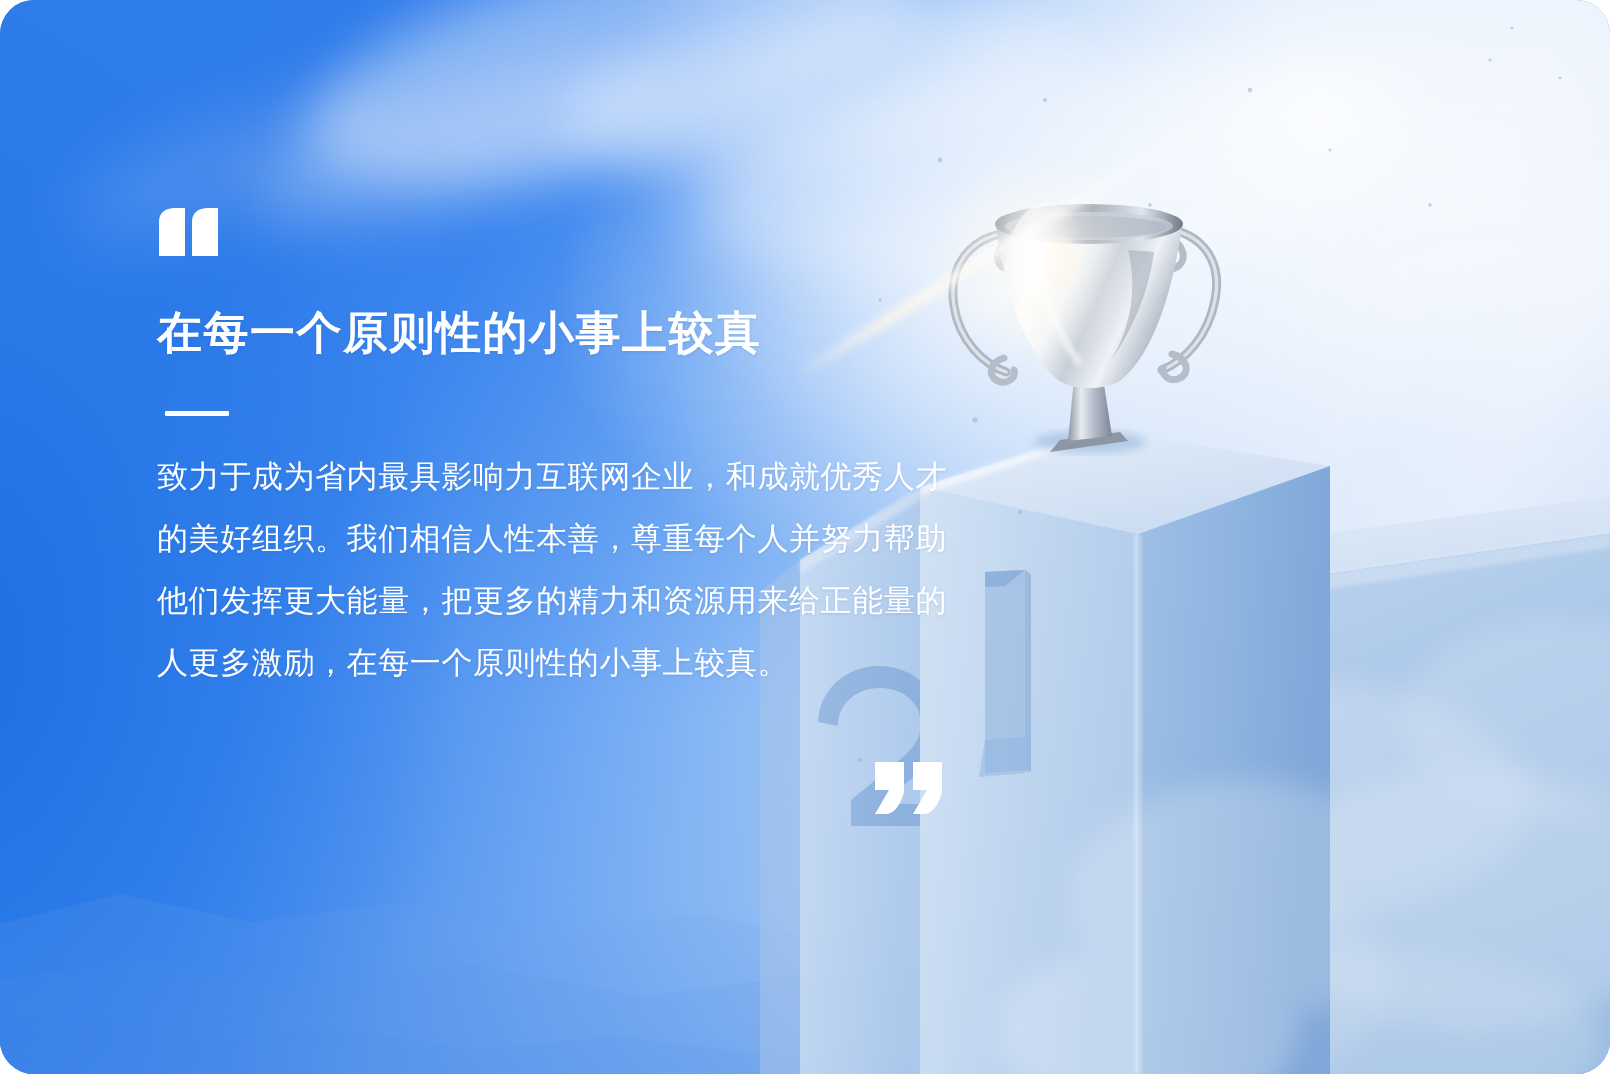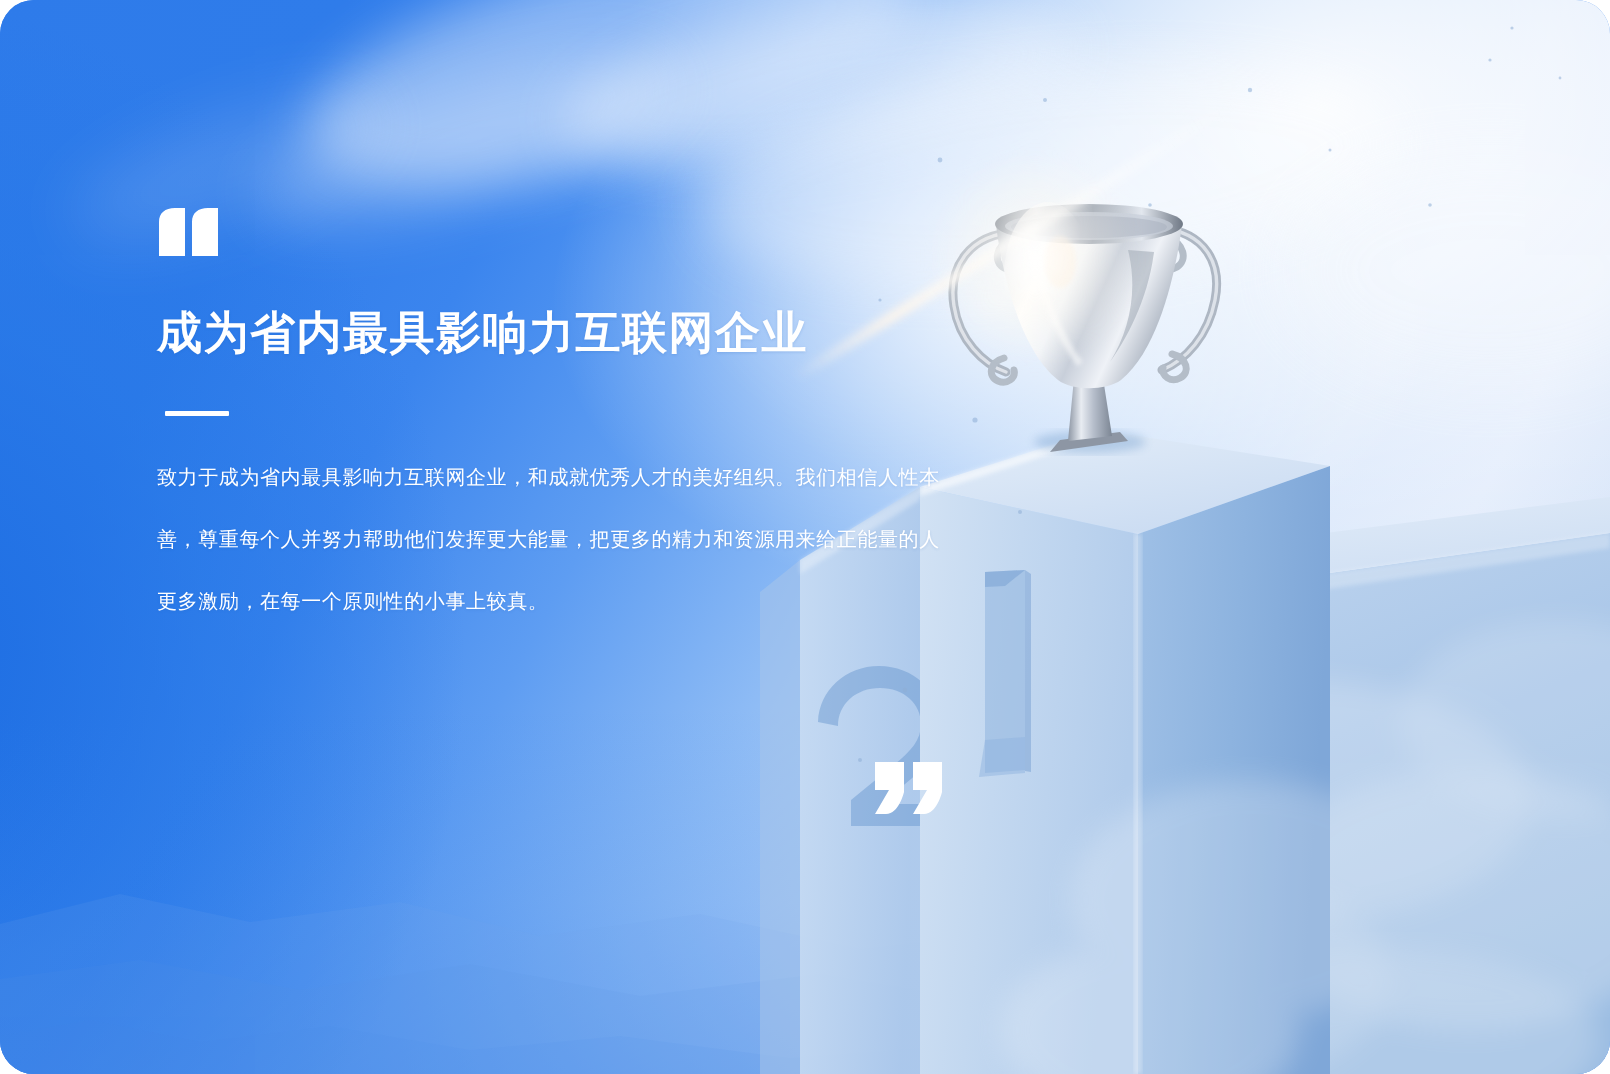--- a/index.html
+++ b/index.html
@@ -121,21 +121,21 @@
     font-size:45px;font-weight:bold;color:#ffffff;
     letter-spacing:1.5px;white-space:nowrap;
     text-shadow:0 1px 3px rgba(30,90,180,.18);
   }
   .rule{
     position:absolute;left:8px;top:411px;
     width:64px;height:5px;background:#ffffff;border-radius:1px;
   }
   .body-copy{
     position:absolute;left:0;top:446px;width:790px;
-    font-size:20px;line-height:62px;color:#ffffff;
+    font-size:31px;line-height:62px;color:#ffffff;
     letter-spacing:.6px;
     text-shadow:0 1px 3px rgba(30,90,180,.16);
   }
 </style>
 </head>
 <body>
 
 <div id="stage">
 
   <div class="layer sky-base"></div>
@@ -364,21 +364,21 @@
 
     <div class="qmark qopen">
       <svg width="62" height="48" viewBox="0 0 62 48">
         <path d="M0,48 L0,14 C0,5 6,0 16,0 L26,0 L26,48 L13,48 L0,48 Z
                  M2,48 L14,26 L26,26 L26,48 Z" fill="#ffffff"></path>
         <path d="M33,48 L33,14 C33,5 39,0 49,0 L59,0 L59,48 L46,48 L33,48 Z
                  M35,48 L47,26 L59,26 L59,48 Z" fill="#ffffff"></path>
       </svg>
     </div>
 
-    <div class="headline">成为省内最具影响力互联网企业</div>
+    <div class="headline">在每一个原则性的小事上较真</div>
 
     <div class="rule"></div>
 
     <div class="body-copy">致力于成为省内最具影响力互联网企业，和成就优秀人才的美好组织。我们相信人性本善，尊重每个人并努力帮助他们发挥更大能量，把更多的精力和资源用来给正能量的人更多激励，在每一个原则性的小事上较真。</div>
 
     <div class="qmark qclose">
       <svg width="70" height="52" viewBox="0 0 70 52">
         <path d="M0,0 L29,0 L29,30 C29,30 24,52 11,52 L0,52 L14,28 L0,28 Z" fill="#ffffff"></path>
         <path d="M38,0 L67,0 L67,30 C67,30 62,52 49,52 L38,52 L52,28 L38,28 Z" fill="#ffffff"></path>
       </svg>

